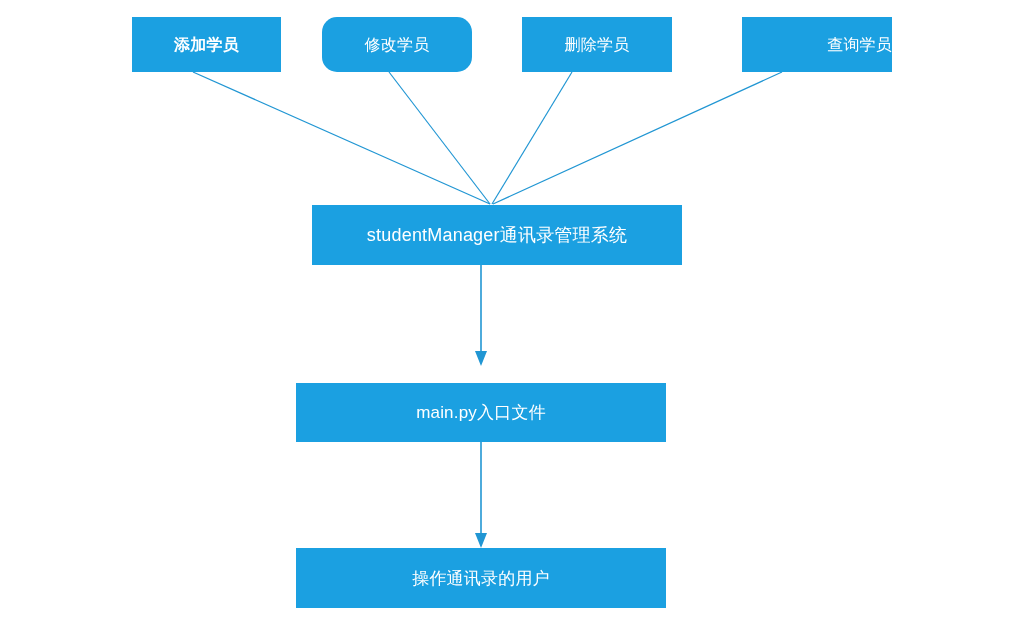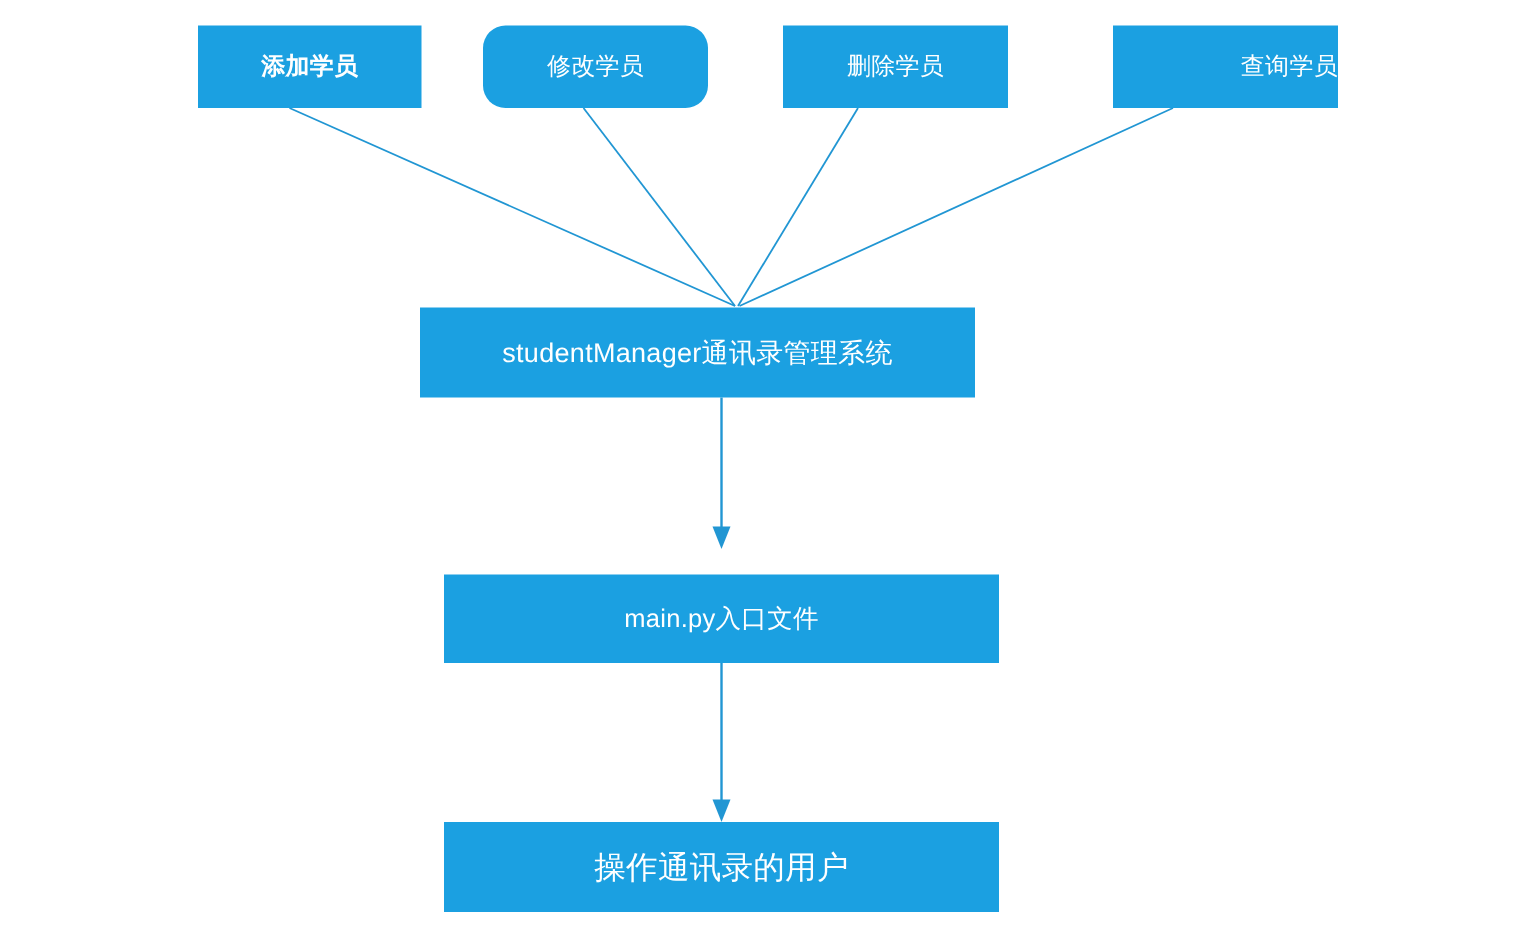--- a/index.html
+++ b/index.html
@@ -48,21 +48,21 @@
   .op-node {
     font-size: 16px;
   }
   .sys-node {
     font-size: 18px;
   }
   .entry-node {
     font-size: 17px;
   }
   .user-node {
-    font-size: 21px;
+    font-size: 17px;
   }
 </style>
 </head>
 <body>
 
 <div id="diagram-canvas">
 
   <svg class="connector-layer" width="1017" height="625" viewBox="0 0 1017 625" xmlns="http://www.w3.org/2000/svg">
 
     <line x1="193" y1="72" x2="490" y2="204" stroke="#2196d3" stroke-width="1.2"></line>
@@ -86,21 +86,21 @@
   </div>
 
   <div class="node-box op-node" style="left:522px; top:17px; width:150px; height:55px;">
     <span class="node-label">删除学员</span>
   </div>
 
   <div class="node-box op-node" style="left:742px; top:17px; width:150px; height:55px;justify-content:flex-end;">
     <span class="node-label">查询学员</span>
   </div>
 
-  <div class="node-box sys-node" style="left:280px; top:205px; width:370px; height:60px;">
+  <div class="node-box sys-node" style="left:312px; top:205px; width:370px; height:60px;">
     <span class="node-label">studentManager通讯录管理系统</span>
   </div>
 
   <div class="node-box entry-node" style="left:296px; top:366px; width:370px; height:59px;margin-top:17px;">
     <span class="node-label">main.py入口文件</span>
   </div>
 
   <div class="node-box user-node" style="left:296px; top:548px; width:370px; height:60px;">
     <span class="node-label">操作通讯录的用户</span>
   </div>

